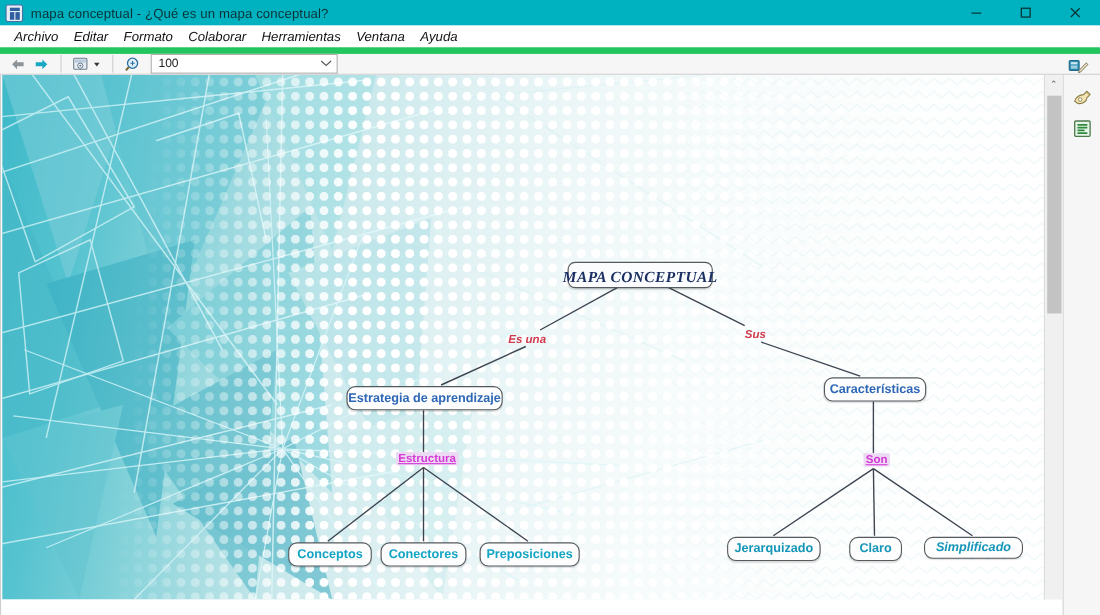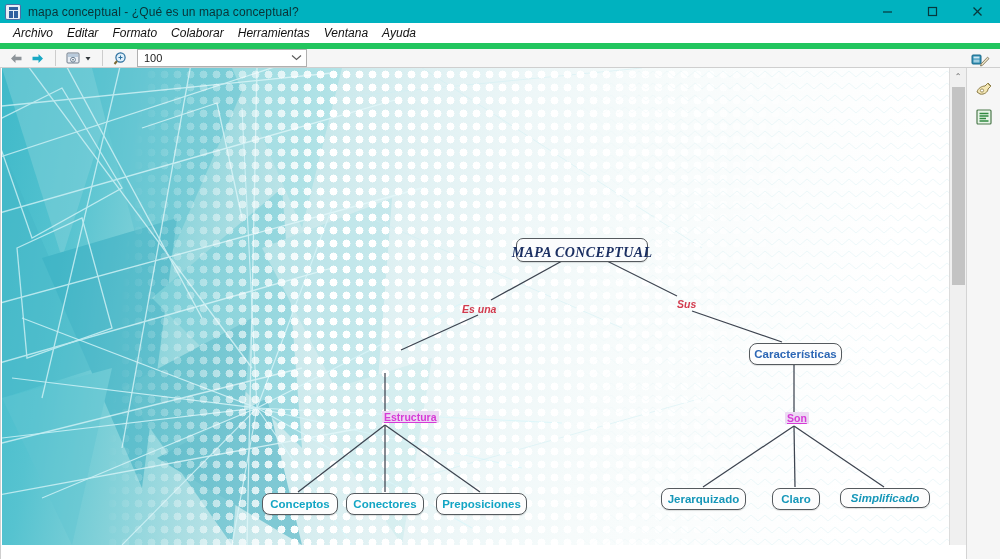--- a/index.html
+++ b/index.html
@@ -330,20 +330,23 @@
             <path d="M792,358 L701,419"></path>
             <path d="M792,358 L793,419"></path>
             <path d="M792,358 L882,419"></path>
           </g>
         </svg>
 
         <div class="node" id="node-root" style="left:514px; top:170px; width:132px; height:24px;align-items:flex-end;">
           <span>MAPA CONCEPTUAL</span>
         </div>
 
+        <div class="node node-blue" style="left:313px; top:283px; width:142px; height:22px;">
+          <span>Estrategia de aprendizaje</span>
+        </div>
 
         <div class="node node-blue" style="left:747px; top:275px; width:93px; height:22px;">
           <span>Características</span>
         </div>
 
         <div class="node node-teal" style="left:260px; top:425px; width:76px; height:22px;">
           <span>Conceptos</span>
         </div>
 
         <div class="node node-teal" style="left:344px; top:425px; width:78px; height:22px;">
@@ -363,21 +366,21 @@
         </div>
 
         <div class="node node-teal2" style="left:838px; top:420px; width:90px; height:20px;font-style:italic;">
           <span>Simplificado</span>
         </div>
 
         <div class="linklabel ll-red" style="left:460px; top:235px;">Es una</div>
 
         <div class="linklabel ll-red" style="left:675px; top:230px;">Sus</div>
 
-        <div class="linklabel ll-sel" style="left:380px; top:343px;">Estructura</div>
+        <div class="linklabel ll-sel" style="left:358px; top:343px;">Estructura</div>
 
         <div class="linklabel ll-sel" style="left:783px; top:344px;">Son</div>
 
       </div>
     </div>
 
     <div id="vscroll">
       <div id="vs-up">⌃</div>
       <div id="vs-thumb"></div>
     </div>

